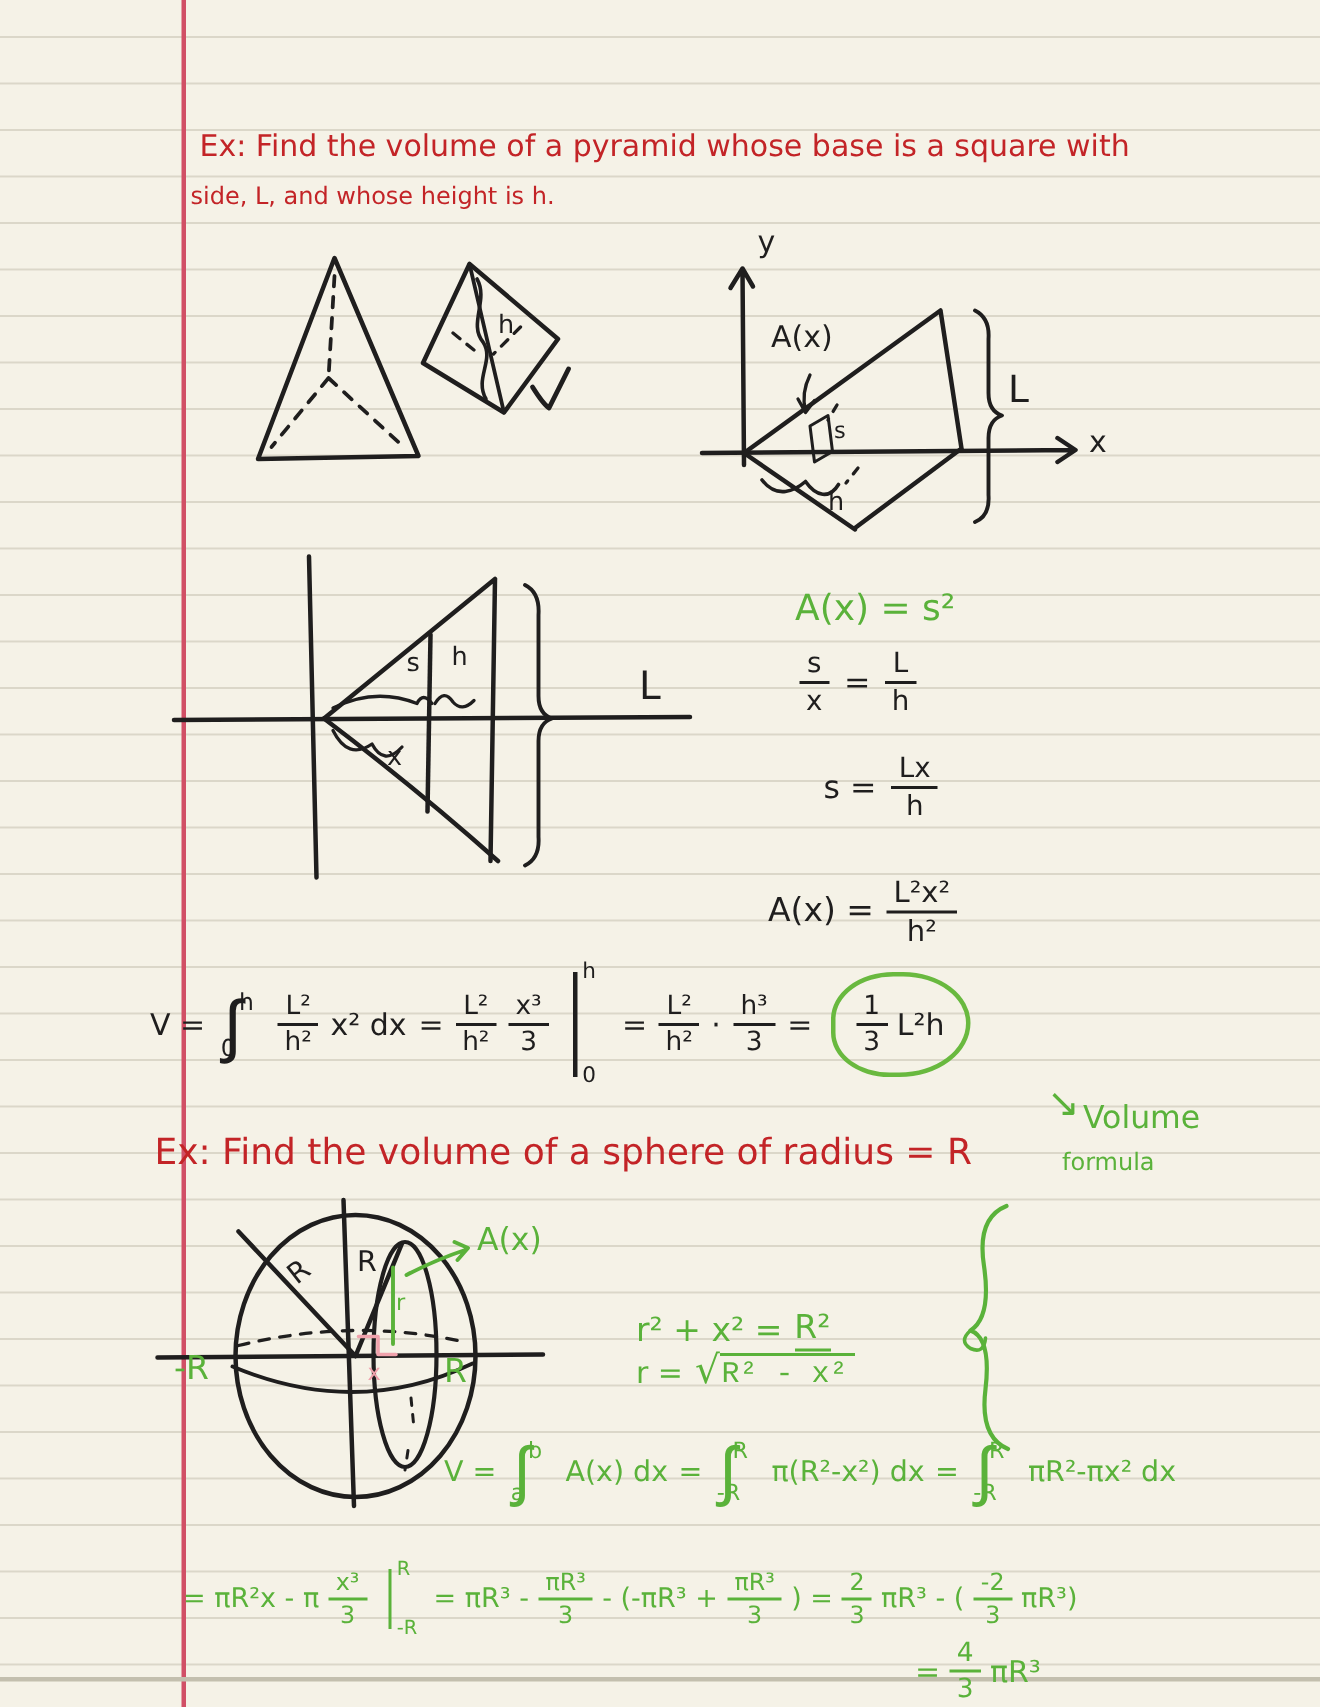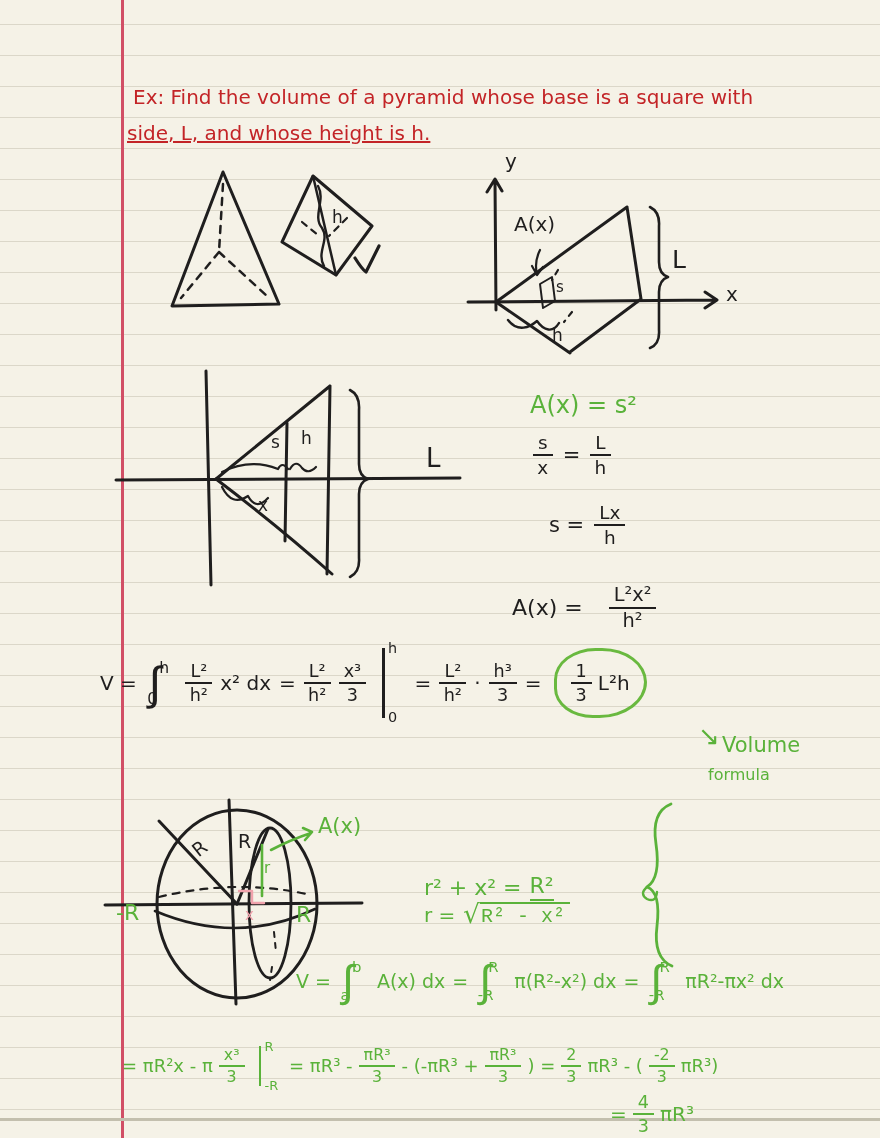--- a/index.html
+++ b/index.html
@@ -37,21 +37,21 @@
   svg path,svg ellipse,svg circle{fill:none;stroke-linecap:round;stroke-linejoin:round;}
 </style>
 </head>
 <body>
 
 <div class="sheet">
   <div class="margin-line"></div>
   <div class="bottom-rule"></div>
 
   <div class="abs red" style="left:133px;top:86px;font-size:20px;">Ex: Find the volume of a pyramid whose base is a square with</div>
-  <div class="abs red" style="left:127px;top:122px;font-size:20px;text-decoration:underline;">side, L, and whose height is h.</div>
+  <div class="abs red" style="left:127px;top:122px;font-size:16px;">side, L, and whose height is h.</div>
 
   <svg style="left:150px;top:160px;" width="245" height="160" viewBox="0 0 245 160">
     <path d="M22,146 L73,12 L129,144 Z" stroke="#1f1e1e" stroke-width="3"></path>
     <path d="M73,24 L69,92 M69,92 L31,138 M69,92 L117,136" stroke="#1f1e1e" stroke-width="2.5" stroke-dasharray="7 7"></path>
     <path d="M163,16 L132,82 L186,115 L222,66 Z" stroke="#1f1e1e" stroke-width="3"></path>
     <path d="M163,16 L186,115" stroke="#1f1e1e" stroke-width="2.5"></path>
     <path d="M152,62 L168,75 M197,58 L179,76" stroke="#1f1e1e" stroke-width="2.2" stroke-dasharray="6 6"></path>
     <path d="M168,26 C176,40 162,56 172,68 C180,80 166,92 174,106" stroke="#1f1e1e" stroke-width="2.4"></path>
     <path d="M205,98 C210,106 213,110 216,112 L229,86" stroke="#1f1e1e" stroke-width="3.2"></path>
   </svg>
@@ -105,21 +105,21 @@
   </div>
 
   <div class="row black" style="left:549px;top:502px;font-size:21px;gap:10px;">
     <span>s =</span>
     <span class="frac">
         <span class="num">Lx</span>
         <span class="den">h</span>
       </span>
   </div>
 
-  <div class="row black" style="left:512px;top:584px;font-size:22px;gap:26px;">
+  <div class="row black" style="left:512px;top:584px;font-size:22px;gap:8px;">
     <span>A(x) =</span>
     <span class="frac">
         <span class="num">L²x²</span>
         <span class="den">h²</span>
       </span>
   </div>
 
   <div class="row black" style="left:100px;top:648px;font-size:20px;gap:8px;">
     <span>V =</span>
     <span class="integral"><span>∫</span><span class="isup">h</span><span class="isub">0</span></span>
@@ -158,20 +158,21 @@
           <span class="den">3</span>
         </span>
       <span>L²h</span>
     </span>
   </div>
 
   <span class="abs green" style="left:698px;top:722px;font-size:26px;">↘</span>
   <span class="abs green" style="left:722px;top:734px;font-size:21px;">Volume</span>
   <span class="abs green" style="left:708px;top:766px;font-size:16px;">formula</span>
 
+  <div class="abs red" style="left:103px;top:755px;font-size:24px;">Ex: Find the volume of a sphere of radius = R</div>
 
   <svg style="left:100px;top:792px;" width="300" height="224" viewBox="0 0 300 224">
     <ellipse cx="137" cy="112" rx="80" ry="94" stroke="#1f1e1e" stroke-width="3"></ellipse>
     <path d="M5,113 L262,111" stroke="#1f1e1e" stroke-width="3"></path>
     <path d="M129,8 L136,212" stroke="#1f1e1e" stroke-width="3"></path>
     <path d="M137,112 L59,29" stroke="#1f1e1e" stroke-width="3"></path>
     <path d="M137,112 L168,37" stroke="#1f1e1e" stroke-width="3"></path>
     <ellipse cx="170" cy="111" rx="21" ry="75" stroke="#1f1e1e" stroke-width="2.8"></ellipse>
     <path d="M59,105 Q137,86 211,103" stroke="#1f1e1e" stroke-width="2.2" stroke-dasharray="7 7"></path>
     <path d="M55,119 Q138,154 215,117" stroke="#1f1e1e" stroke-width="2.6"></path>

